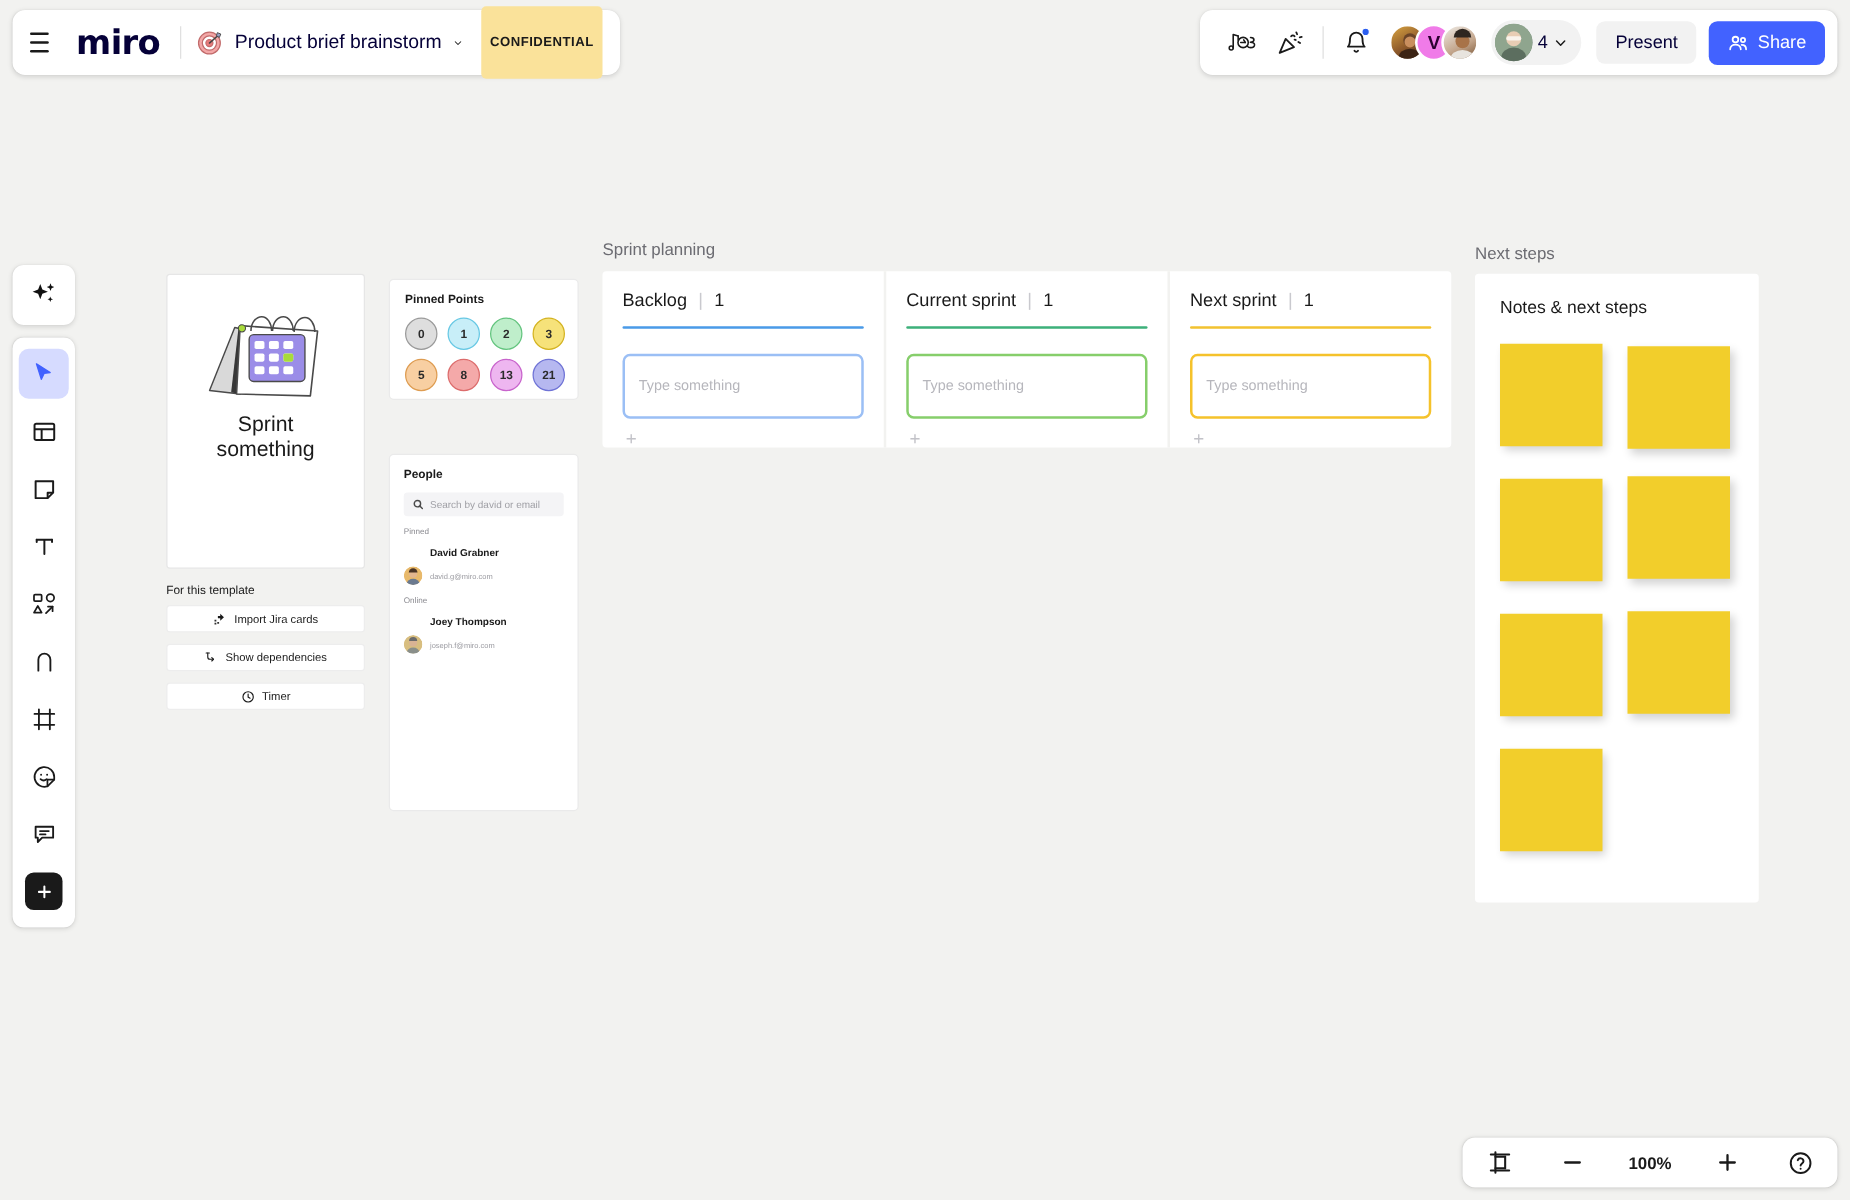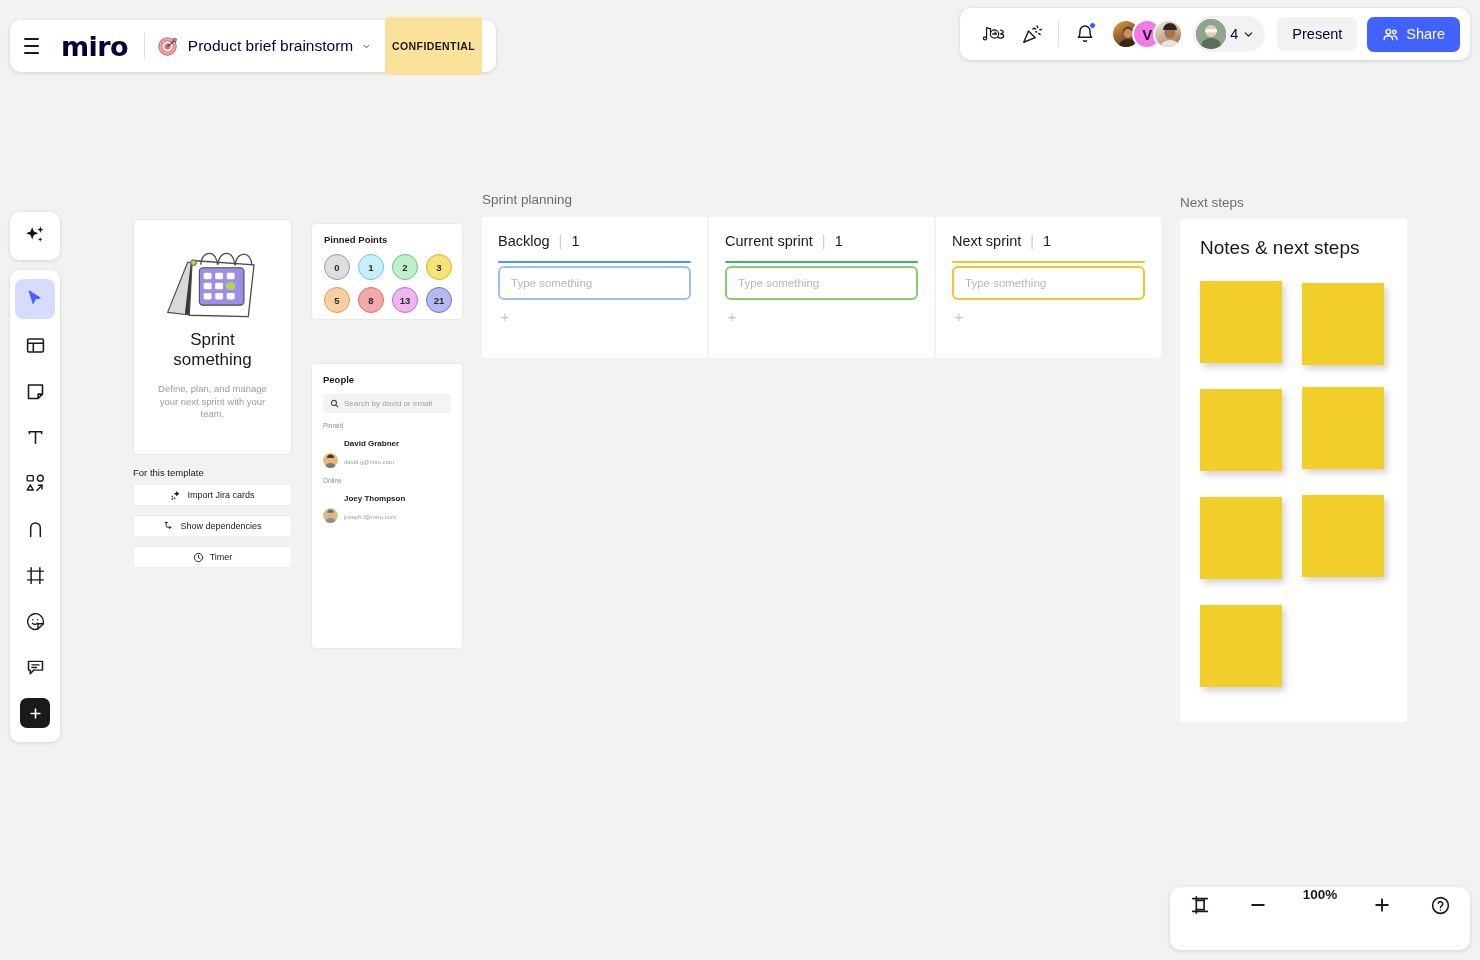--- a/index.html
+++ b/index.html
@@ -6,21 +6,21 @@
   html, body {
     width: 1480px; height: 960px;
     font-family: "Liberation Sans", sans-serif;
     background: #F2F2F0;
     overflow: hidden;
     position: relative;
   }
 
   
   .topbar-left {
-    position: absolute; top: 20px; left: 10px;
+    position: absolute; top: 8px; left: 10px;
     height: 52px; width: 486px;
     background: #fff; border-radius: 10px;
     box-shadow: 0 1px 4px rgba(0,0,0,.13), 0 0 1px rgba(0,0,0,.08);
     display: flex; align-items: center; padding: 0 14px;
     gap: 0;
   }
   .hamburger { width: 22px; height: 16px; display:flex; flex-direction:column; justify-content:space-between; cursor:pointer; margin-right: 22px;}
   .hamburger i { display:block; height:2px; background:#1a1a1a; border-radius:2px; }
   .miro-logo {
     font-family: "DejaVu Sans", sans-serif;
@@ -139,43 +139,43 @@
     position:absolute; left:482px; top:217px; width:679px; height:141px;
     background:#fff; border-radius:3px;
     display:flex;
   }
   .sprint-col{ flex:1; padding:16px 16px 0; position:relative;}
   .sprint-col + .sprint-col{ border-left:2px solid #F2F2F0; }
   .col-head{display:flex;align-items:center;gap:9px;font-size:14.5px;color:#1a1a1a;}
   .col-head .sep{color:#C9C9CE;}
   .col-rule{height:2px;border-radius:2px;margin-top:12px;}
   .col-input{
-    margin-top:3px;height:34px;border-radius:6px;border:2px solid #9BBFF5;
+    margin-top:20px;height:52px;border-radius:6px;border:2px solid #9BBFF5;
     display:flex;align-items:center;padding:0 11px;font-size:11.5px;color:#B6B6BC;cursor:text;
   }
   .col-plus{margin-top:8px;font-size:15px;color:#C2C2C8;cursor:pointer;width:14px;text-align:center;}
 
   
   .notes-frame{
     position:absolute; left:1180px; top:219px; width:227px; height:503px;
     background:#fff; border-radius:3px; padding:18px 20px 0;
   }
-  .notes-title{font-size:19px;color:#1a1a1a;font-weight:400;}
+  .notes-title{font-size:14px;color:#1a1a1a;font-weight:400;}
   .notes-grid{position:relative;margin-top:22px;}
   .sticky{
     position:absolute;width:82px;height:82px;
     box-shadow:3px 4px 7px rgba(0,0,0,.18);
   }
 
   
   .zoombar{
-    position:absolute; right:10px; bottom:10px; height:63px;
+    position:absolute; right:10px; bottom:10px; height:40px;
     background:#fff;border-radius:10px;
     box-shadow:0 1px 4px rgba(0,0,0,.13),0 0 1px rgba(0,0,0,.08);
-    display:flex;padding:0 12px;gap:22px;
+    display:flex;align-items:center;padding:0 12px;gap:22px;
   }
   .zbtn{width:36px;height:36px;display:flex;align-items:center;justify-content:center;border-radius:7px;cursor:pointer;}
   .zval{font-size:13.5px;font-weight:700;color:#1a1a1a;min-width:44px;text-align:center;cursor:pointer;}
 </style>
 </head>
 <body>
 
 <div class="topbar-left">
   <div class="hamburger">
       <i></i>
@@ -373,21 +373,20 @@
       <path d="M58 26c0-10 6-16 12-16s11 7 11 16"></path>
       <path d="M82 26c0-10 6-16 12-16s11 7 11 16"></path>
       <path d="M106 27c0-10 6-16 12-16s11 7 11 16"></path>
     </g>
     <circle cx="48" cy="23" r="4" fill="#A8DB3A" stroke="#4a4a4a" stroke-width="1.2"></circle>
   </svg>
   <div class="tpl-title">
     <span>Sprint</span><br>
     <span>something</span>
   </div>
-  <div class="tpl-sub">Define, plan, and manage your next sprint with your team.</div>
 </div>
 
 <div class="tpl-section">For this template</div>
 
 <div class="tpl-btn" style="top:484px;">
   <svg width="11" height="11" viewBox="0 0 24 24" fill="#1a1a1a">
     <path d="M13.5 2l6.5 6.2-6.5 6.2V10H9.4V6.3h4.1z"></path>
     <path d="M3.5 12.5h3.2v3.2H3.5zM8.3 16.6h3.2v3.2H8.3zM3.5 17.8h3.2v3.2H3.5z" opacity=".9"></path>
   </svg>
   <span>Import Jira cards</span>

